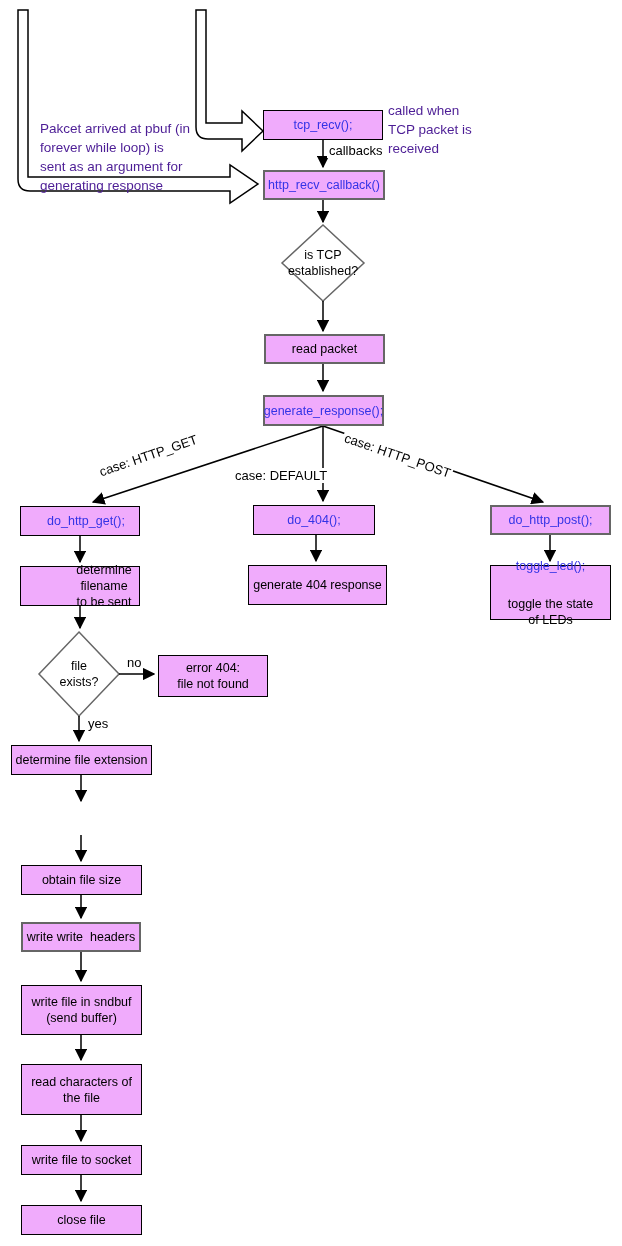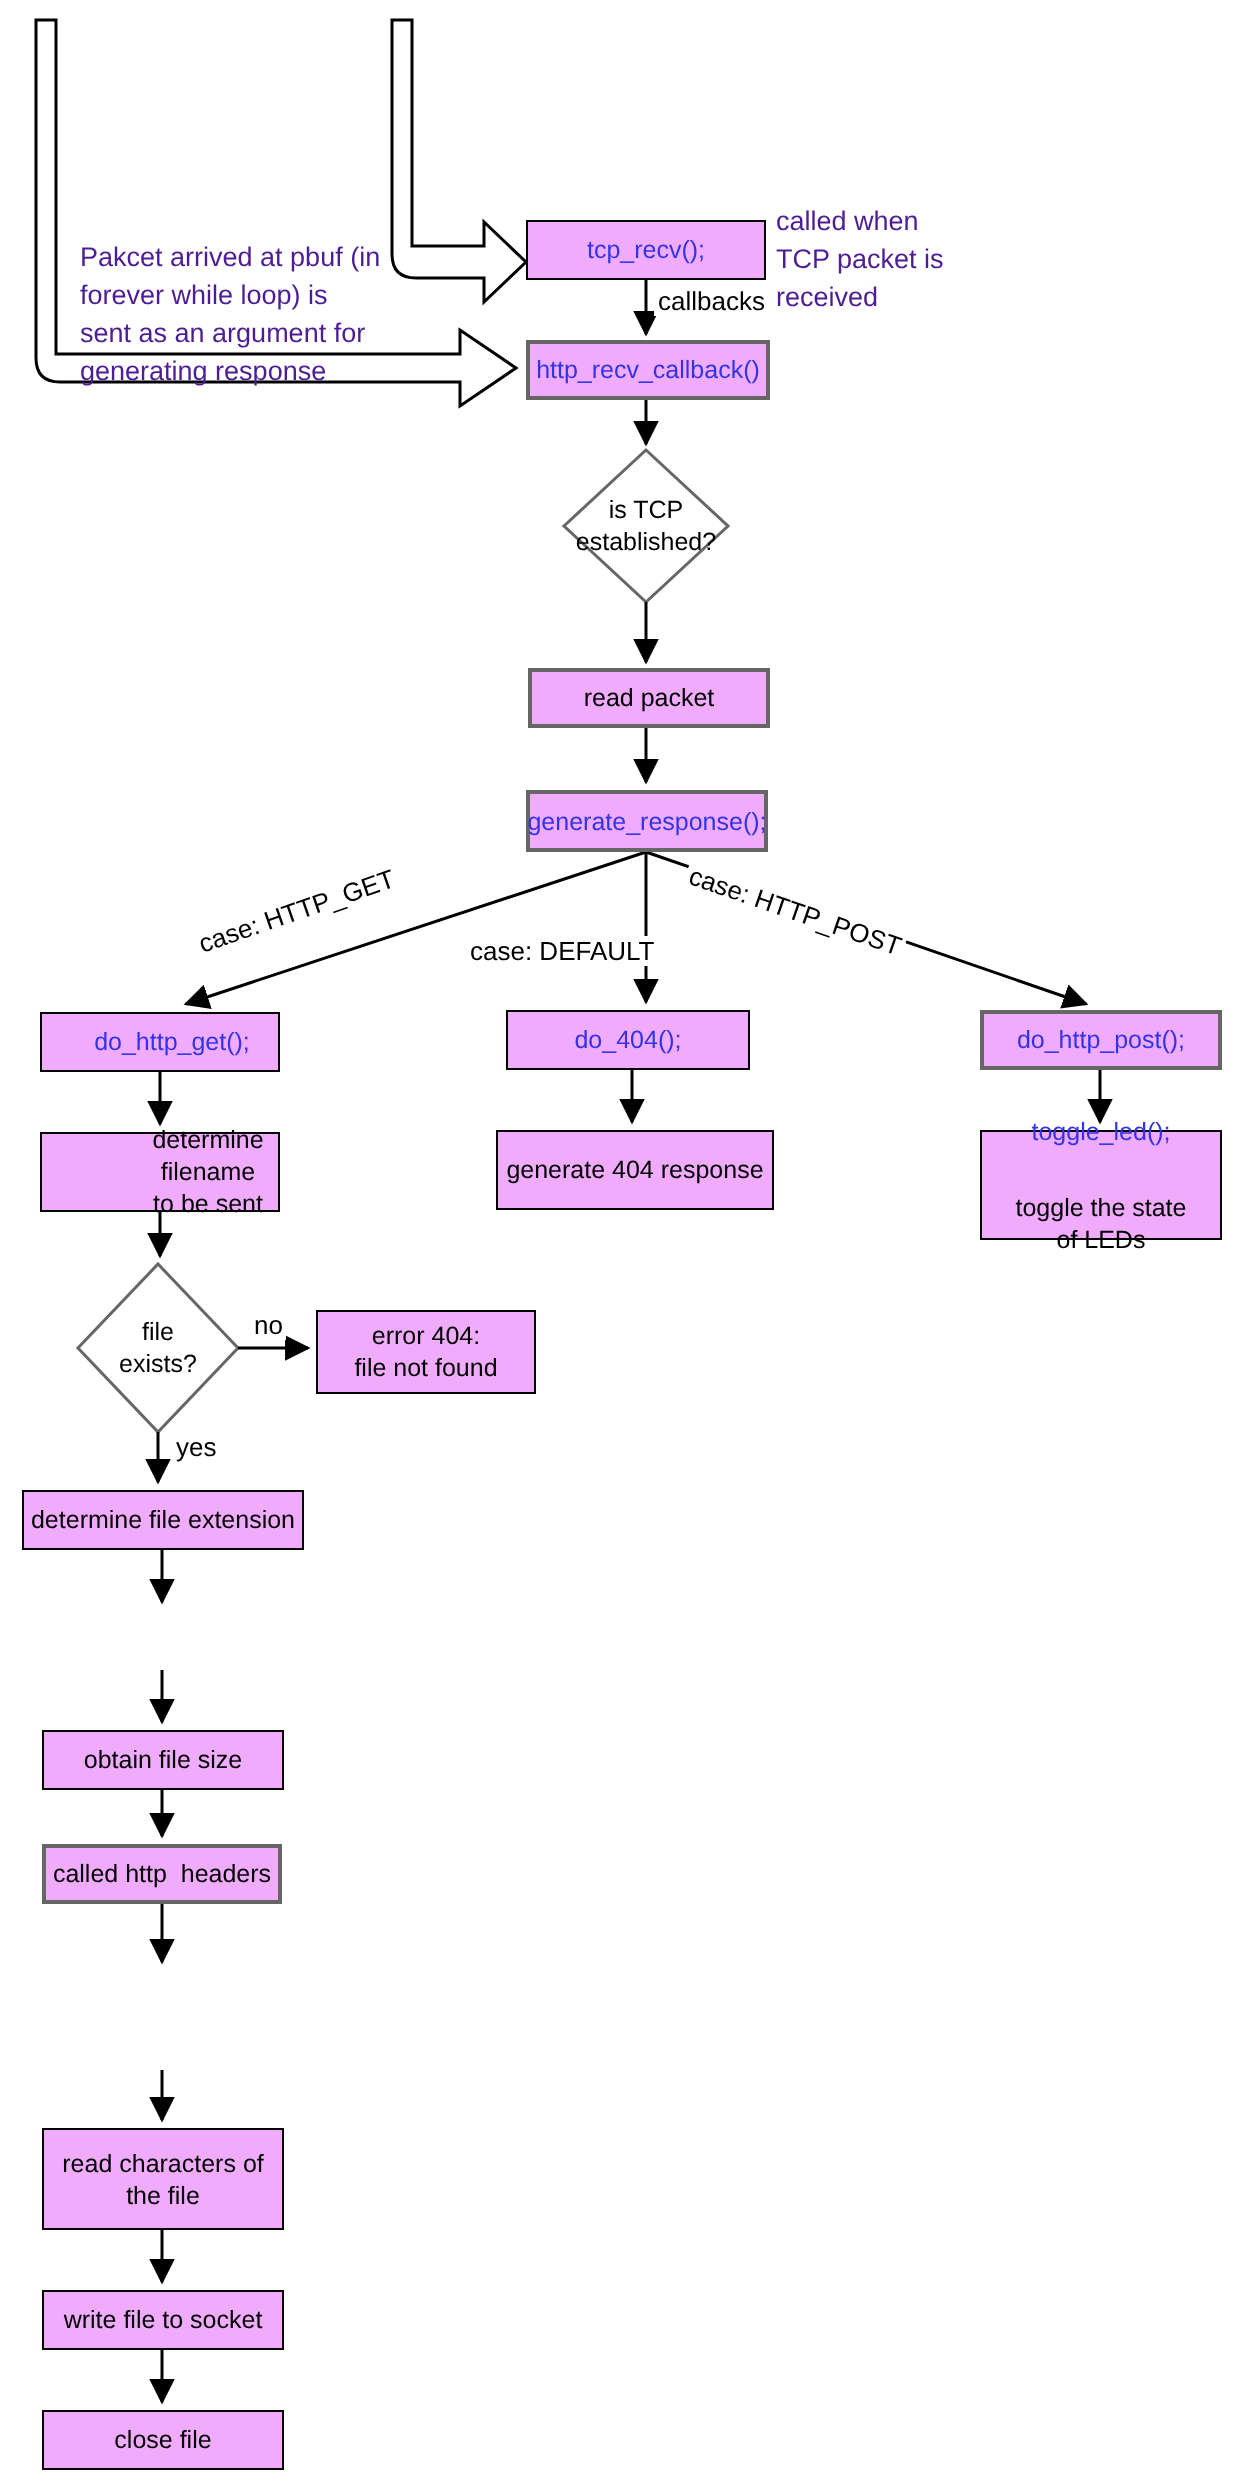--- a/index.html
+++ b/index.html
@@ -122,19 +122,21 @@
 
   <div class="dtext" style="left:39px;top:658px;width:80px;">file
 exists?</div>
   <div class="elabel" style="left:125px;top:655px;">no</div>
   <div class="elabel" style="left:86px;top:716px;">yes</div>
   <div class="node" style="left:158px;top:655px;width:110px;height:42px;">error 404:
 file not found</div>
 
   <div class="node" style="left:11px;top:745px;width:141px;height:30px;">determine file extension</div>
   <div class="node" style="left:21px;top:865px;width:121px;height:30px;">obtain file size</div>
-  <div class="node gray" style="left:21px;top:922px;width:120px;height:30px;">called http  headers</div>
+  <div class="node gray" style="left:21px;top:922px;width:120px;height:30px;">write write  headers</div>
+  <div class="node" style="left:21px;top:985px;width:121px;height:50px;">write file in sndbuf
+(send buffer)</div>
   <div class="node" style="left:21px;top:1064px;width:121px;height:51px;">read characters of
 the file</div>
   <div class="node" style="left:21px;top:1205px;width:121px;height:30px;">close file</div>
   <div class="node" style="left:21px;top:1145px;width:121px;height:30px;">write file to socket</div>
 
 </div>
 
 </body></html>

